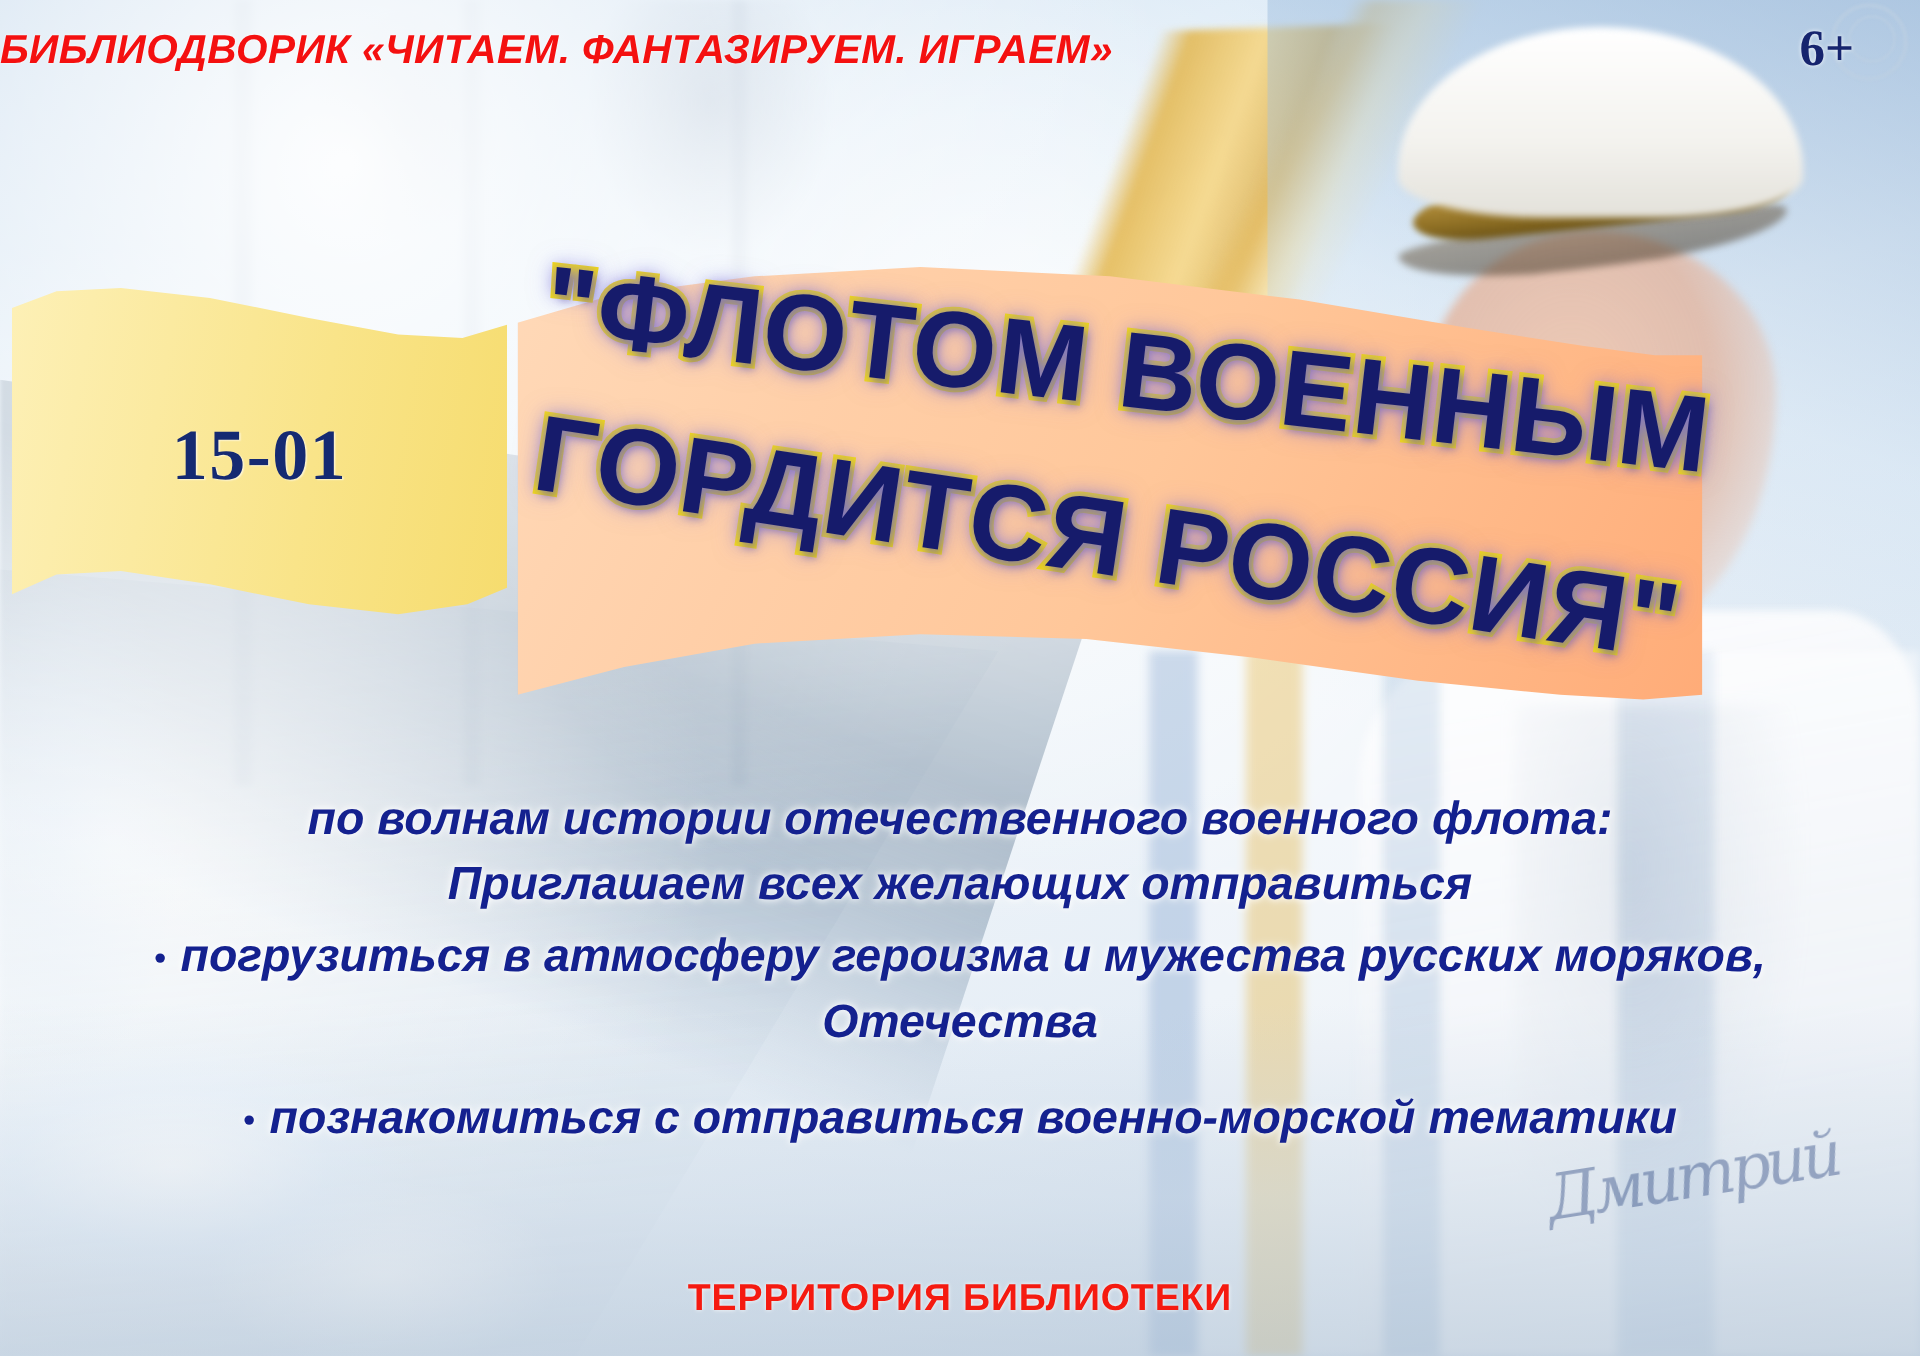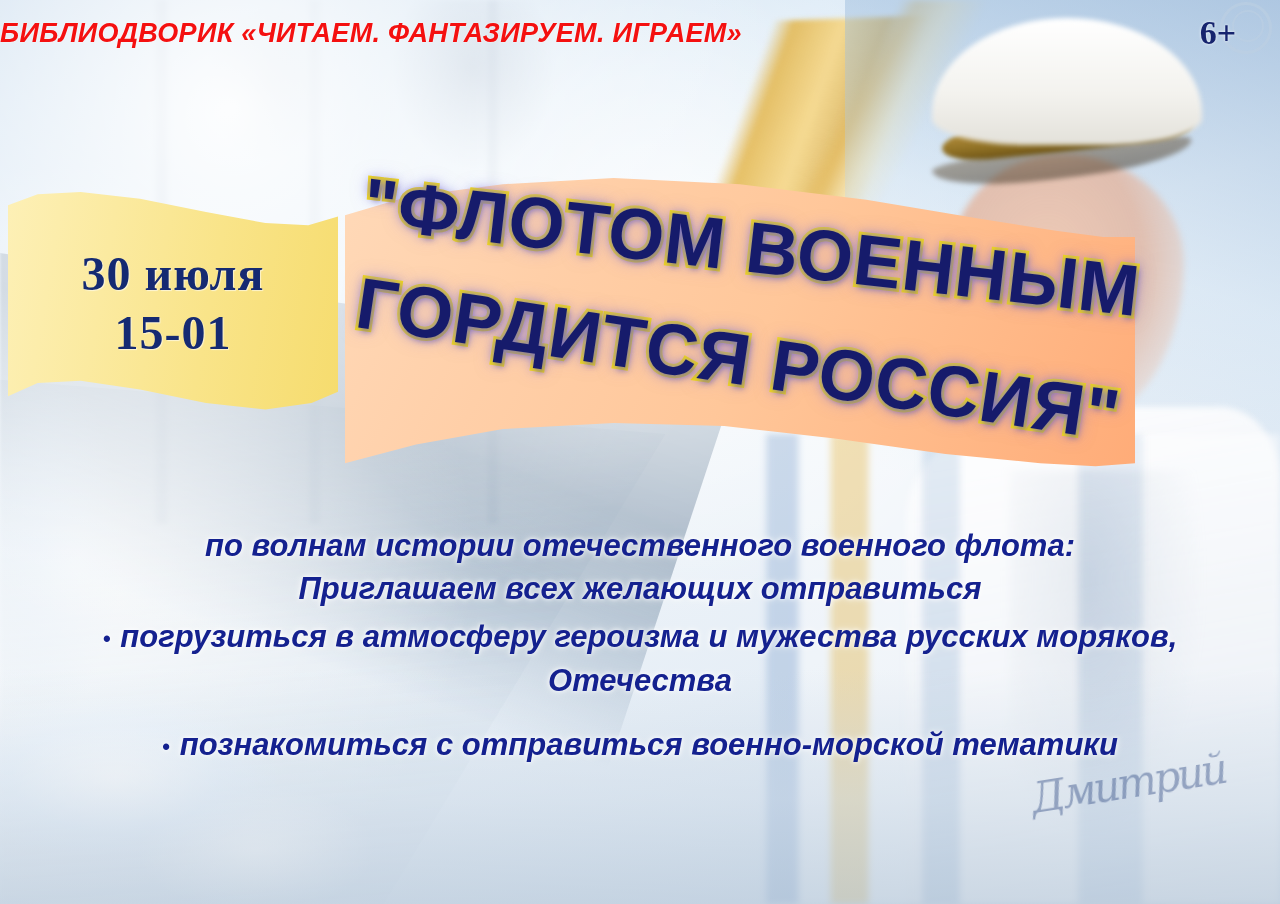--- a/index.html
+++ b/index.html
@@ -370,21 +370,20 @@
 
   <div class="fg">
 
     <div class="kicker">БИБЛИОДВОРИК  «ЧИТАЕМ. ФАНТАЗИРУЕМ. ИГРАЕМ»</div>
 
     <div class="age-badge">6+</div>
 
 
     <div class="date-ribbon"></div>
     <div class="date-text">
-      <div class="date-day">30 июля</div>
       <div class="date-time">15-01</div>
     </div>
 
     <div class="title-ribbon"></div>
     <div class="title-words">
       <div class="tw tw-1">"ФЛОТОМ ВОЕННЫМ</div>
       <div class="tw tw-2">ГОРДИТСЯ РОССИЯ"</div>
     </div>
 
     <div class="body-copy">
@@ -402,15 +401,16 @@
 
         <div class="bullet-block second">
           <div class="bullet-line">
             <span class="bullet-dot">•</span><span>познакомиться с отправиться военно-морской тематики</span>
           </div>
         </div>
 
       </div>
     </div>
 
+    <div class="footer">ТЕРРИТОРИЯ БИБЛИОТЕКИ</div>
 
   </div>
 </div>
 
 </body></html>

